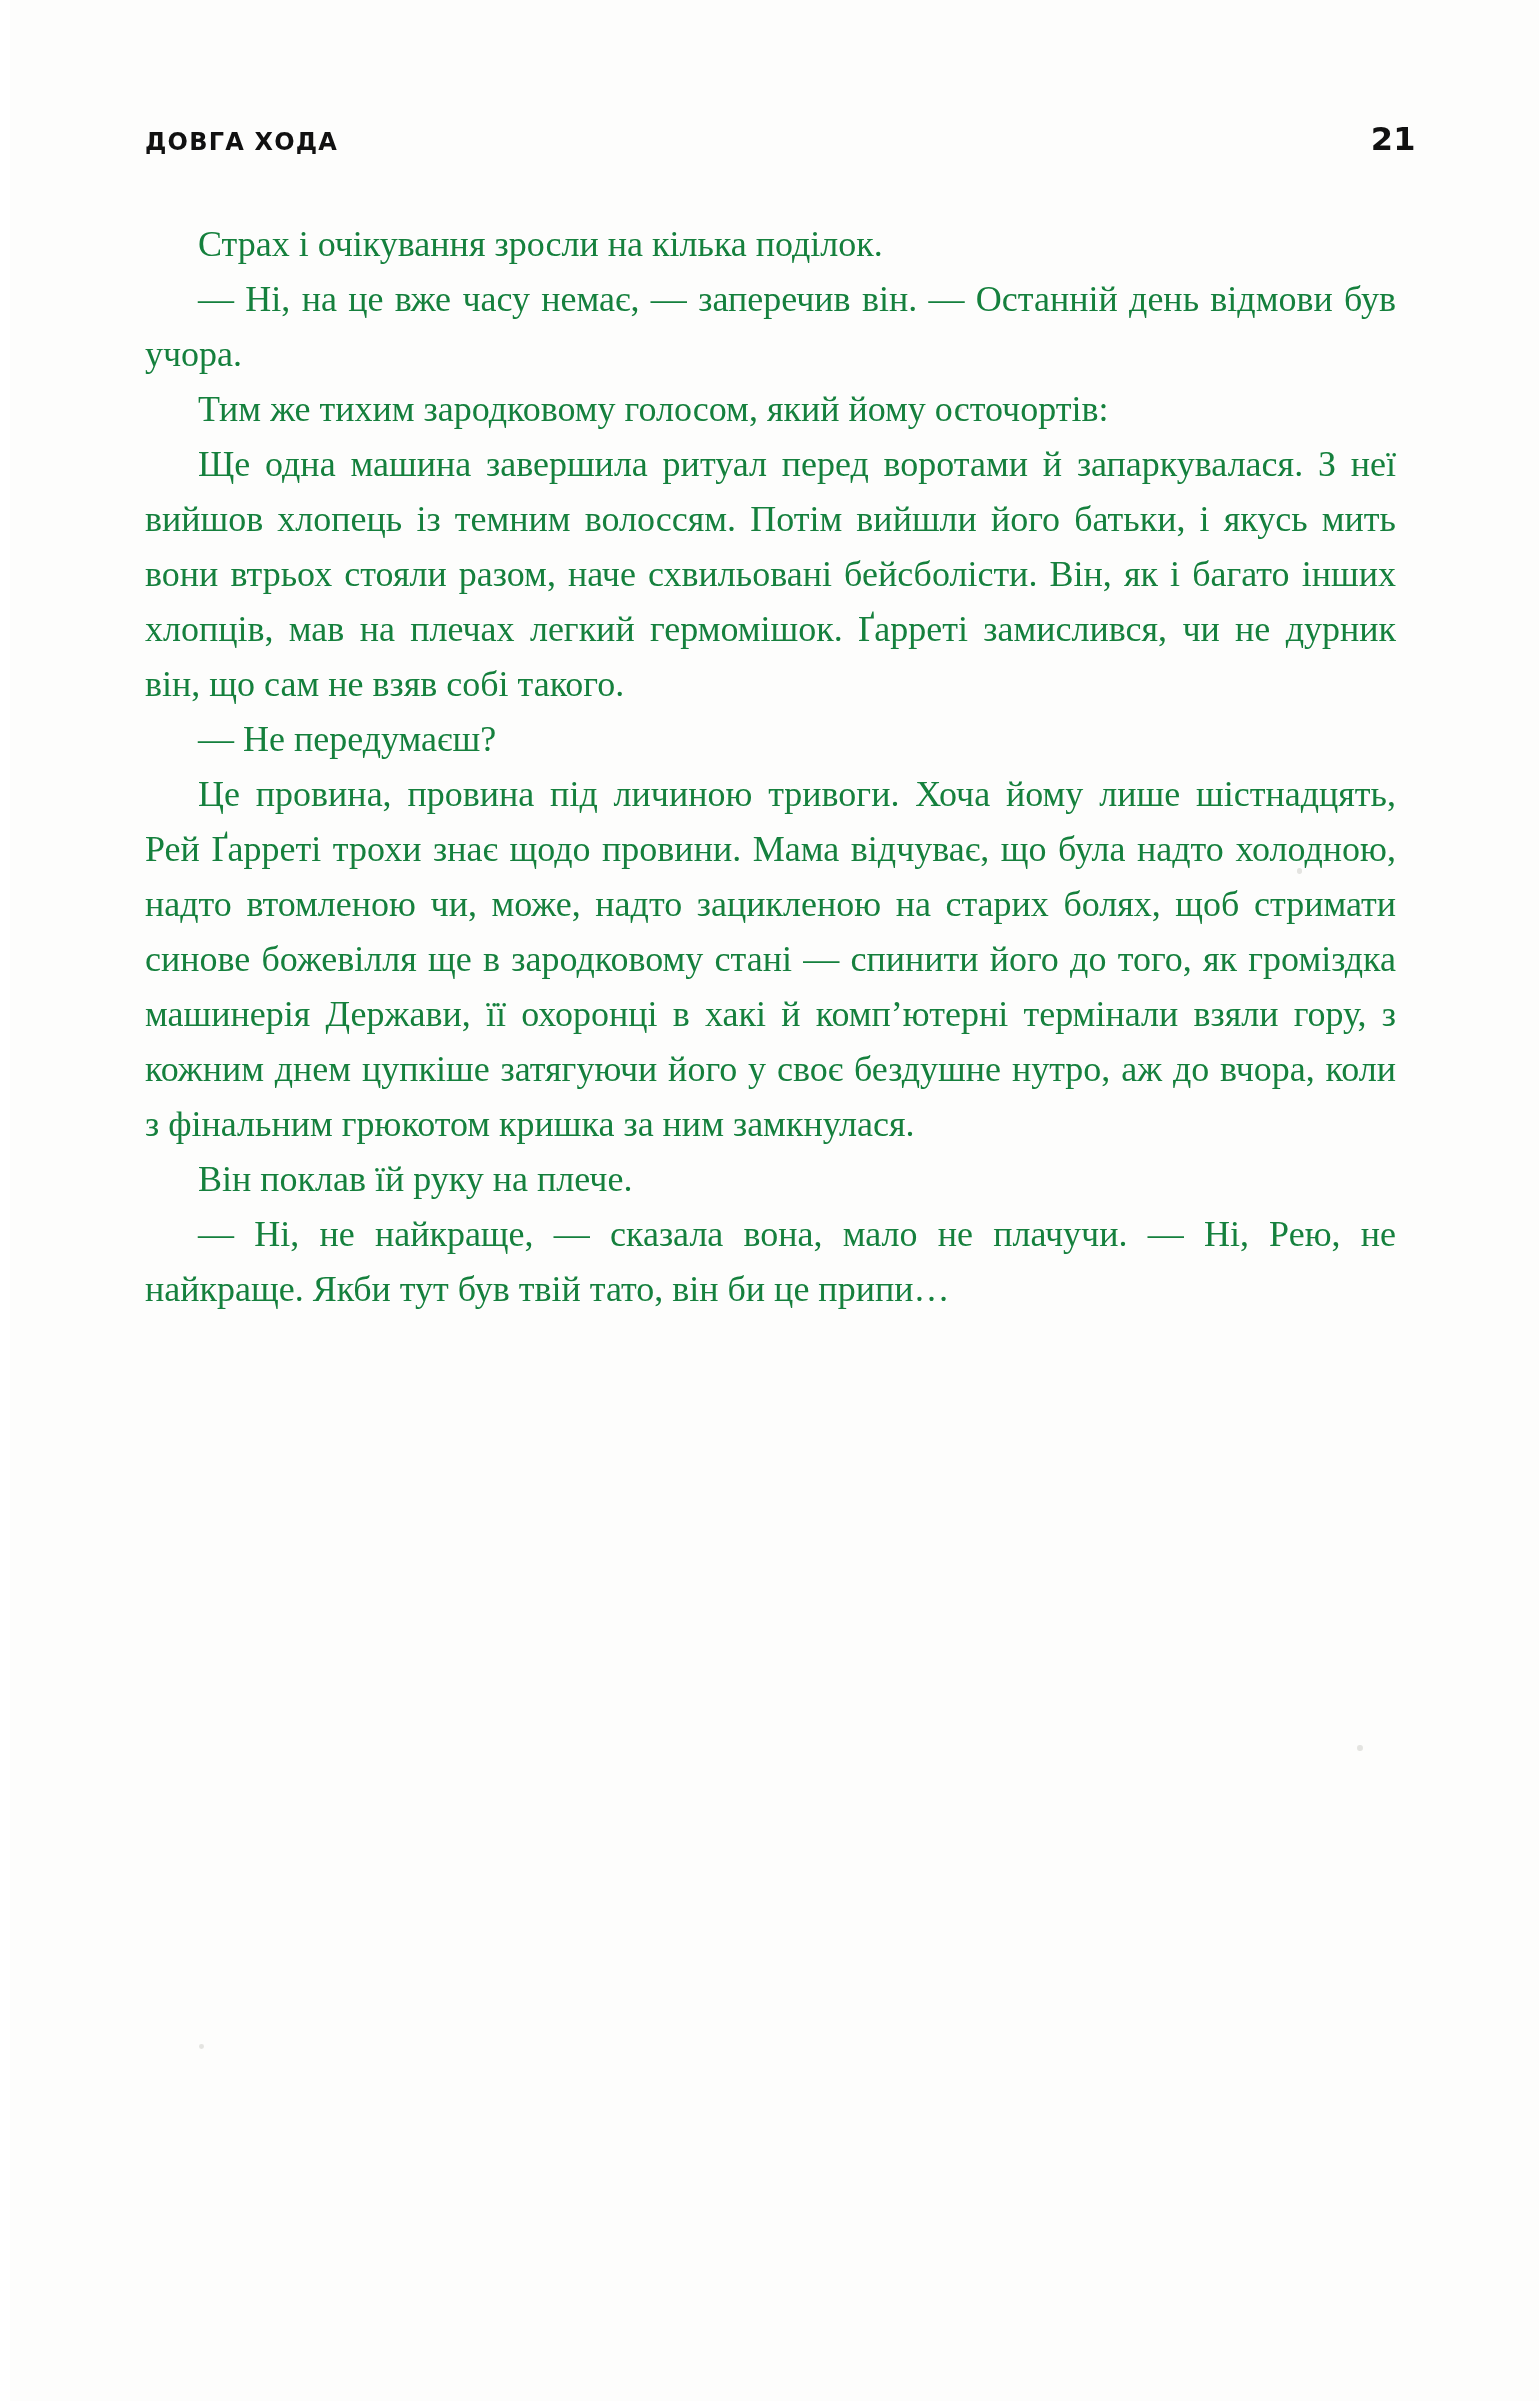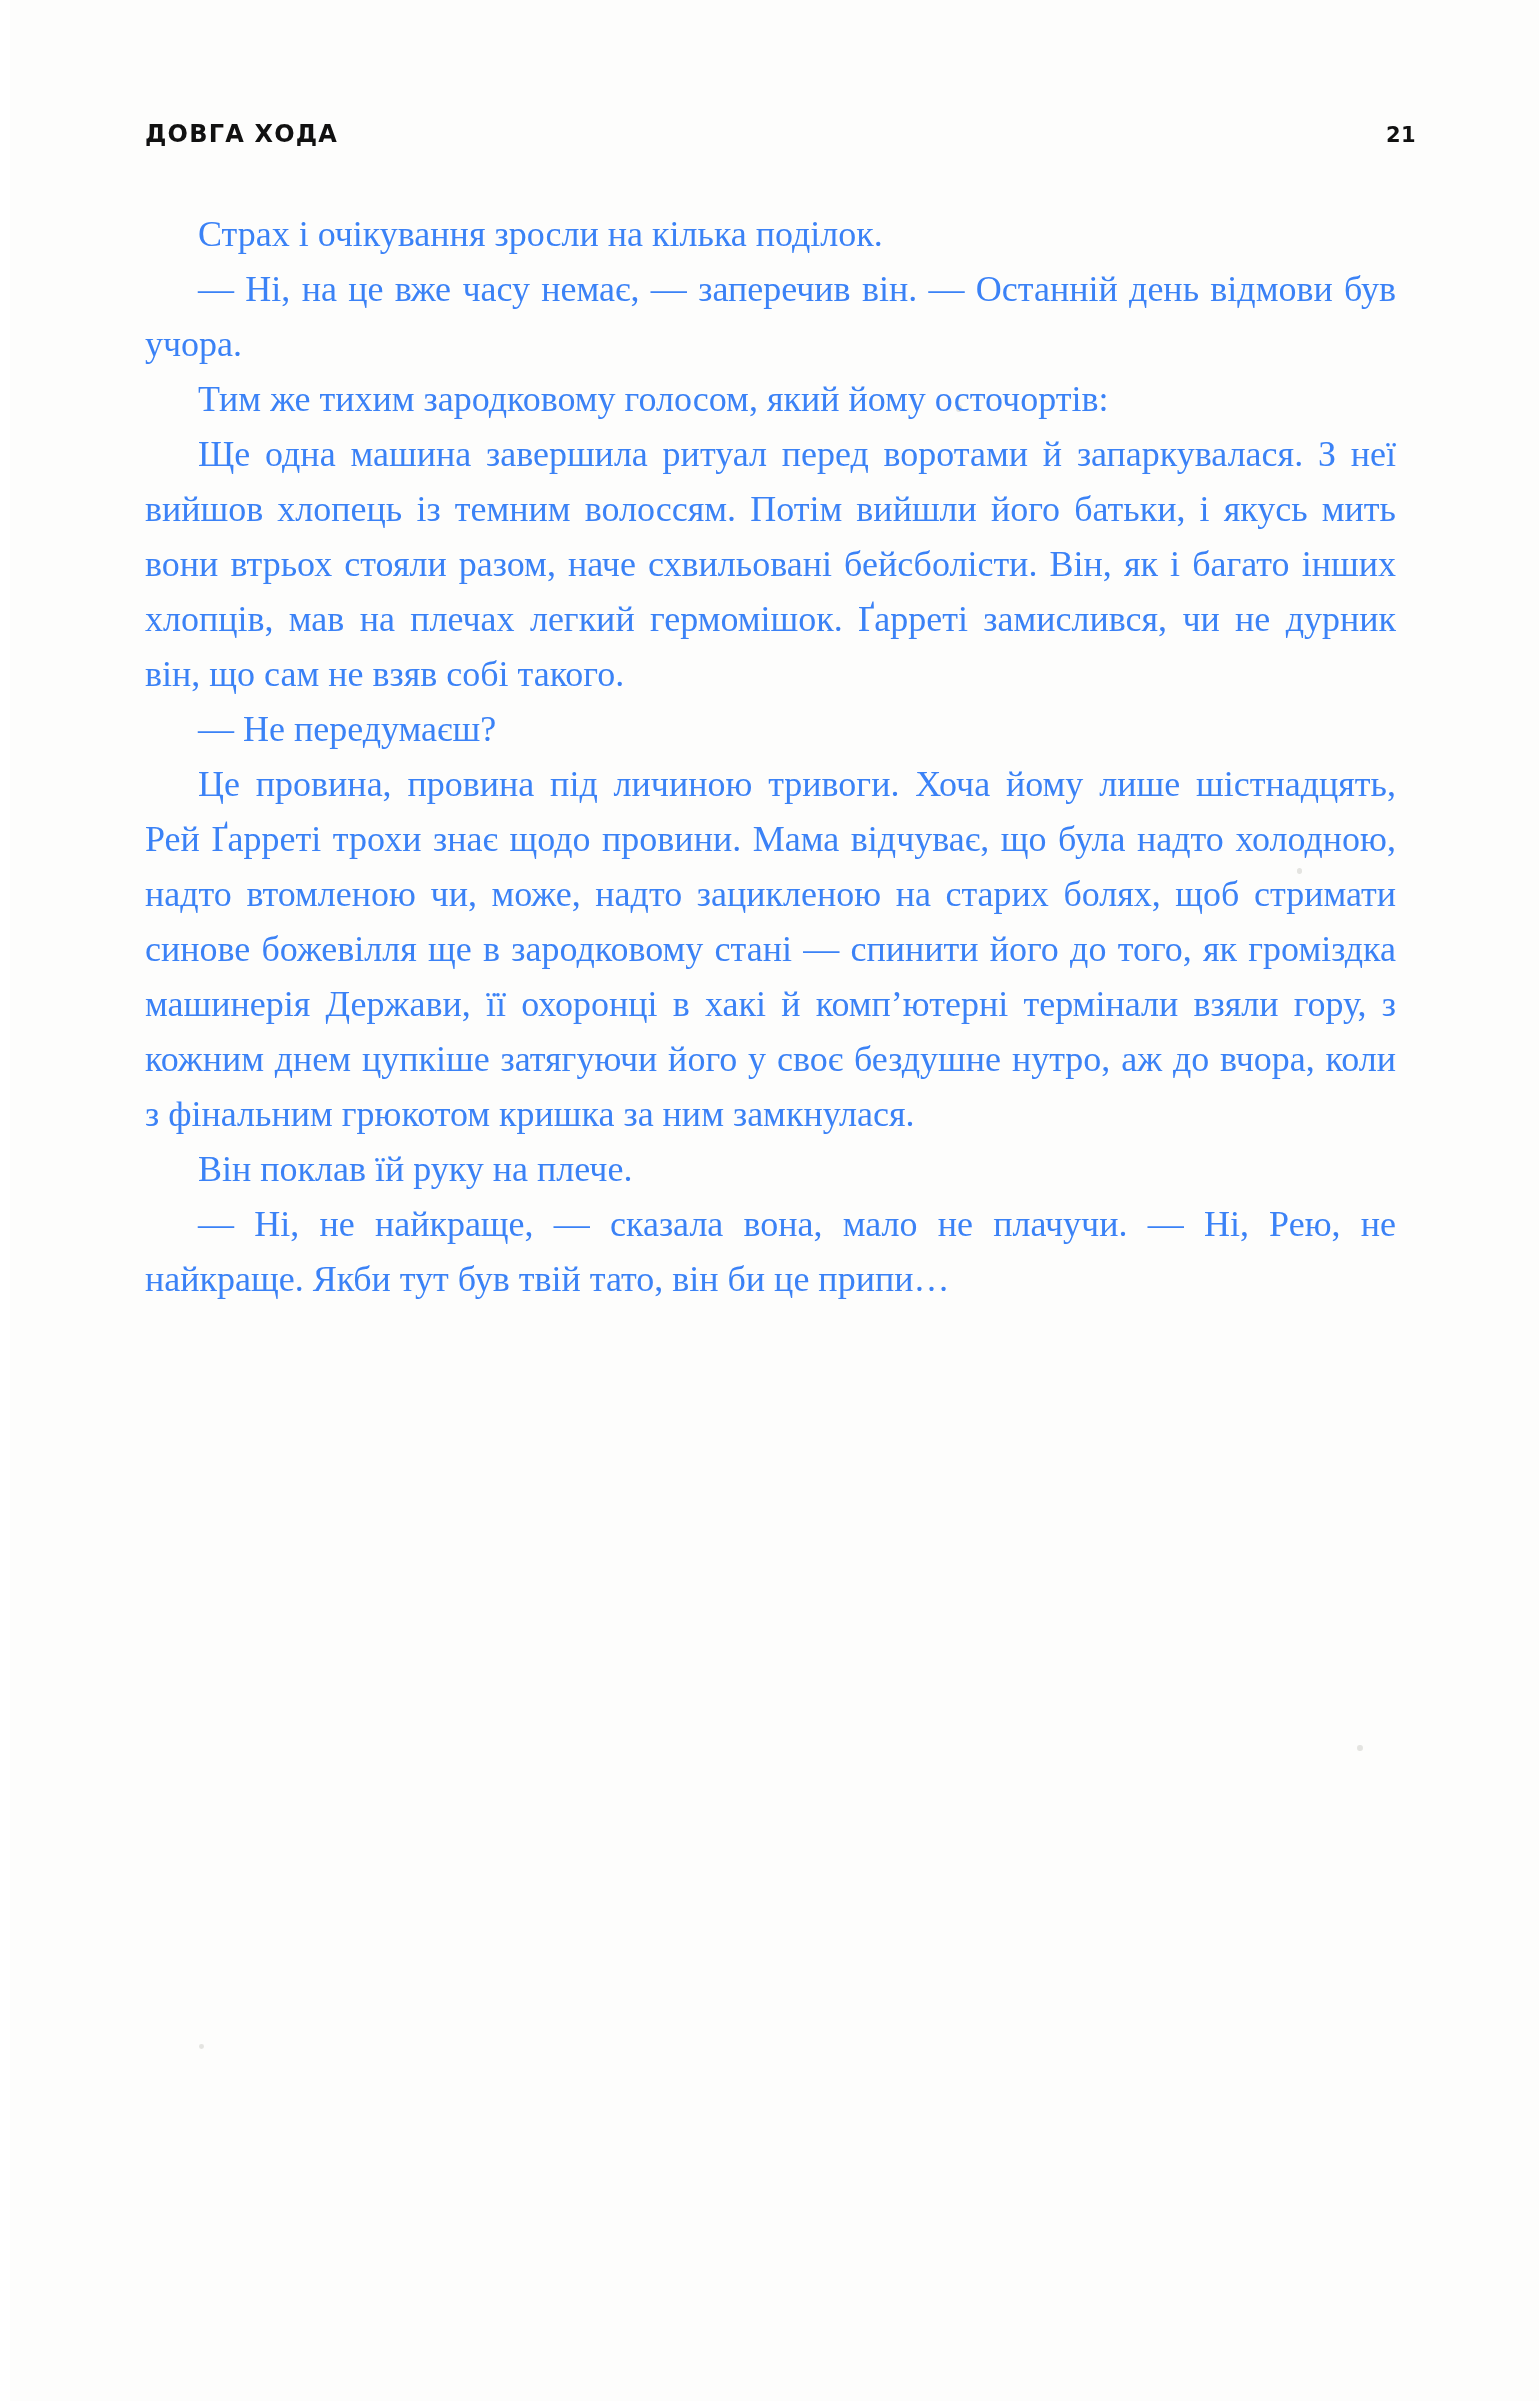--- a/index.html
+++ b/index.html
@@ -47,31 +47,31 @@
     letter-spacing: 1.2px;
     text-transform: uppercase;
     color: #111111;
     transform: scaleY(1.06);
     transform-origin: left bottom;
   }
 
   .page-number {
     font-family: "DejaVu Sans", sans-serif;
     font-weight: bold;
-    font-size: 21px;
+    font-size: 32px;
     color: #111111;
     letter-spacing: 0.4px;
   }
 
   .body-text {
     width: 1251px;
     font-family: "Liberation Serif", serif;
     font-size: 36px;
     line-height: 55px;
-    color: #3b82f6;
+    color: #15803d;
     text-align: justify;
     text-justify: inter-word;
     -webkit-hyphens: manual;
     hyphens: manual;
   }
 
   .body-text p {
     margin: 0;
     text-indent: 53px;
   }

